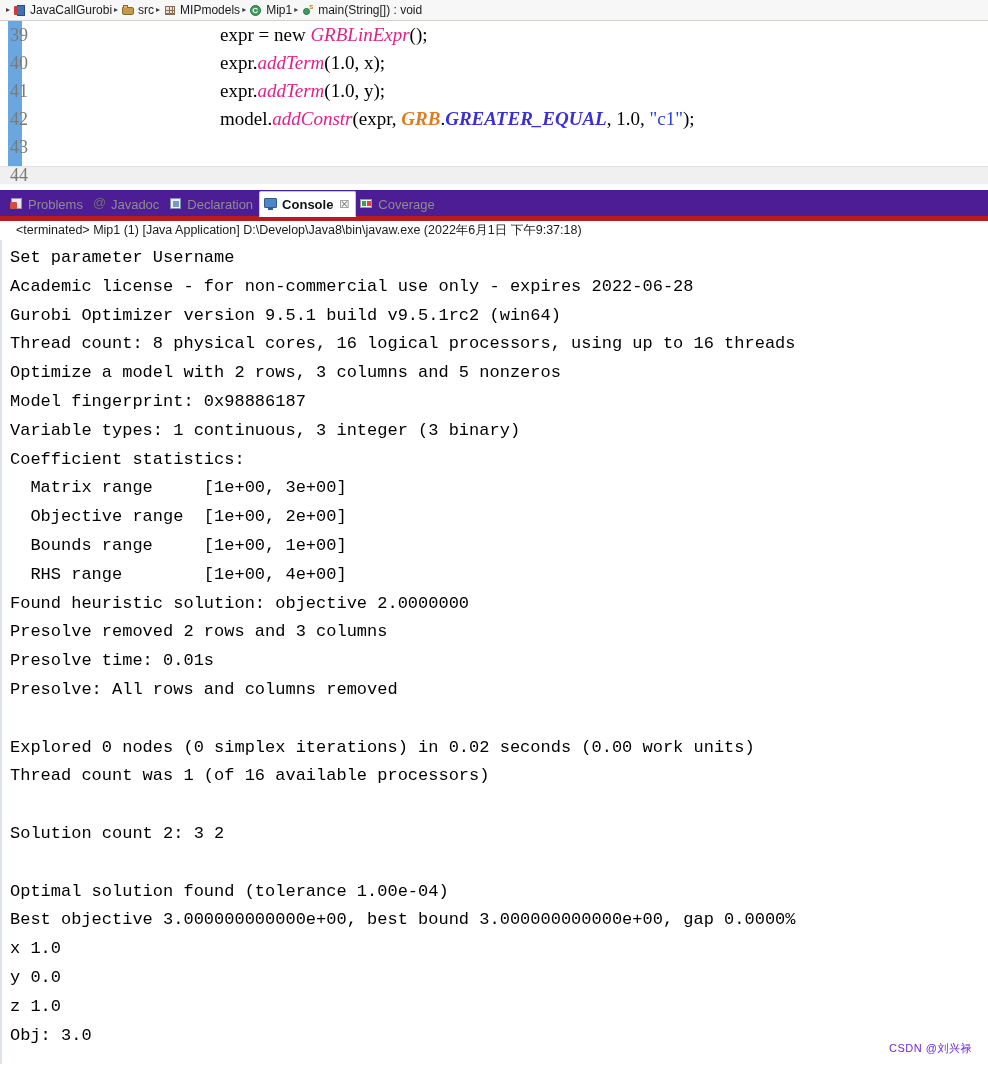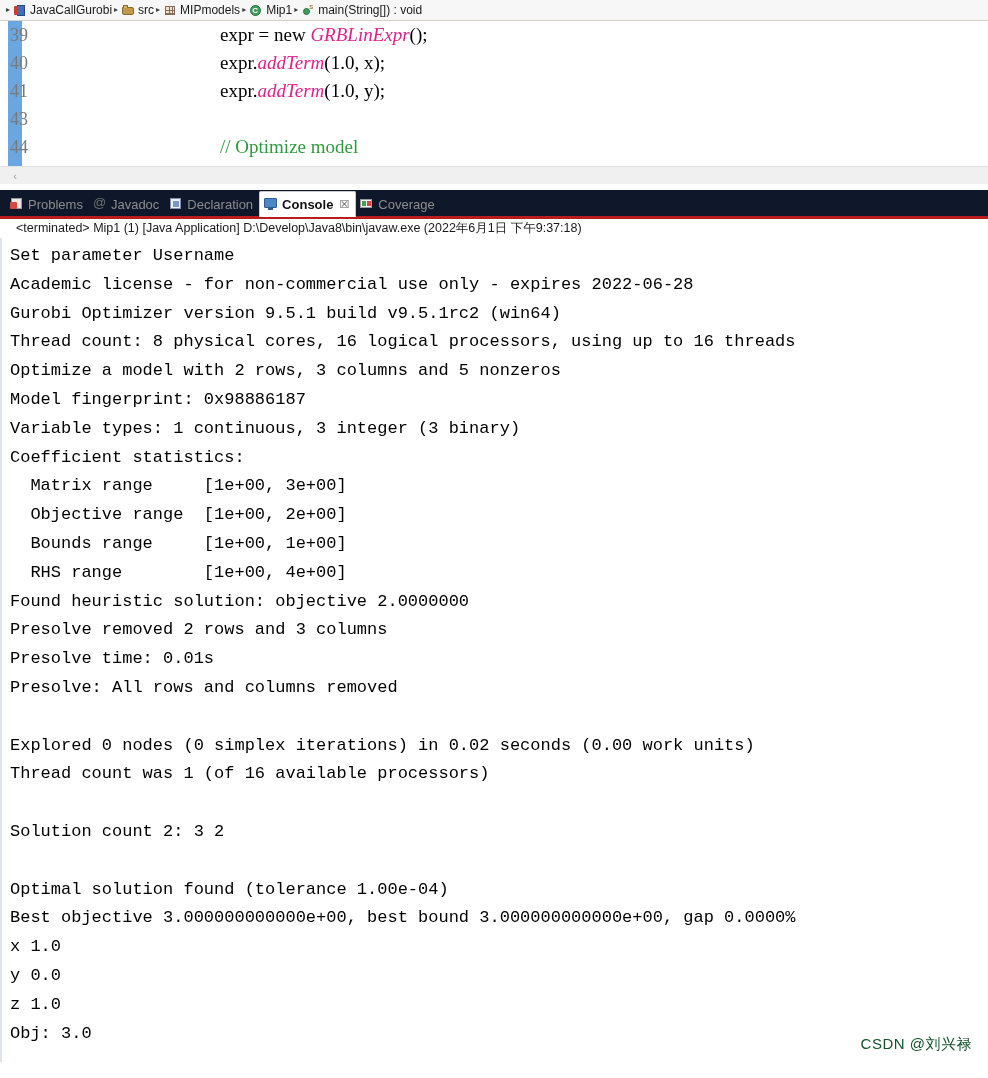--- a/index.html
+++ b/index.html
@@ -198,25 +198,25 @@
   .hs-track { flex: 1; height: 17px; background: #f0f0f0; }
 
   .pane-split {
     height: 6px;
     background: #ffffff;
   }
 
   
   .tabbar {
     height: 26px;
-    background: #0f172a;
+    background: #4c1d95;
     display: flex;
     align-items: flex-end;
     padding-left: 6px;
-    border-bottom: 3px solid #b91c1c;
+    border-bottom: 5px solid #b91c1c;
     position: relative;
   }
   .tab {
     display: flex;
     align-items: center;
     height: 24px;
     padding: 0 6px 0 4px;
     font-size: 13px;
     color: #8d8d8d;
     white-space: nowrap;
@@ -333,22 +333,22 @@
     line-height: 28.8px;
     color: #000000;
     white-space: pre;
     padding-left: 8px;
     letter-spacing: 0px;
   }
   .watermark {
     position: absolute;
     right: 16px;
     bottom: 8px;
-    color: #14532d;
-    font-size: 15px;
+    color: #6d28d9;
+    font-size: 11px;
     font-family: "Liberation Sans", sans-serif;
     letter-spacing: 0.5px;
   }
 </style>
 </head>
 <body>
 
 <div class="breadcrumb-bar">
   <span class="bc-arrow">▸</span>
   <span class="bc-seg">
@@ -384,20 +384,24 @@
         <div class="lineno">39</div>
         <div class="codetext"><span>        expr = </span><span>new</span><span> </span><span class="tok-class">GRBLinExpr</span><span>();</span></div>
       </div>
       <div class="code-row">
         <div class="lineno">40</div>
         <div class="codetext"><span>        expr.</span><span class="tok-method">addTerm</span><span>(1.0, x);</span></div>
       </div>
       <div class="code-row">
         <div class="lineno">41</div>
         <div class="codetext"><span>        expr.</span><span class="tok-method">addTerm</span><span>(1.0, y);</span></div>
+      </div>
+      <div class="code-row">
+        <div class="lineno">42</div>
+        <div class="codetext"><span>        model.</span><span class="tok-method">addConstr</span><span>(expr, </span><span class="tok-const">GRB</span><span>.</span><span class="tok-field">GREATER_EQUAL</span><span>, 1.0, </span><span class="tok-string">"c1"</span><span>);</span></div>
       </div>
       <div class="code-row">
         <div class="lineno">43</div>
         <div class="codetext"><span></span></div>
       </div>
       <div class="code-row">
         <div class="lineno">44</div>
         <div class="codetext"><span>        </span><span class="tok-comment">// Optimize model</span></div>
       </div>
     </div>

